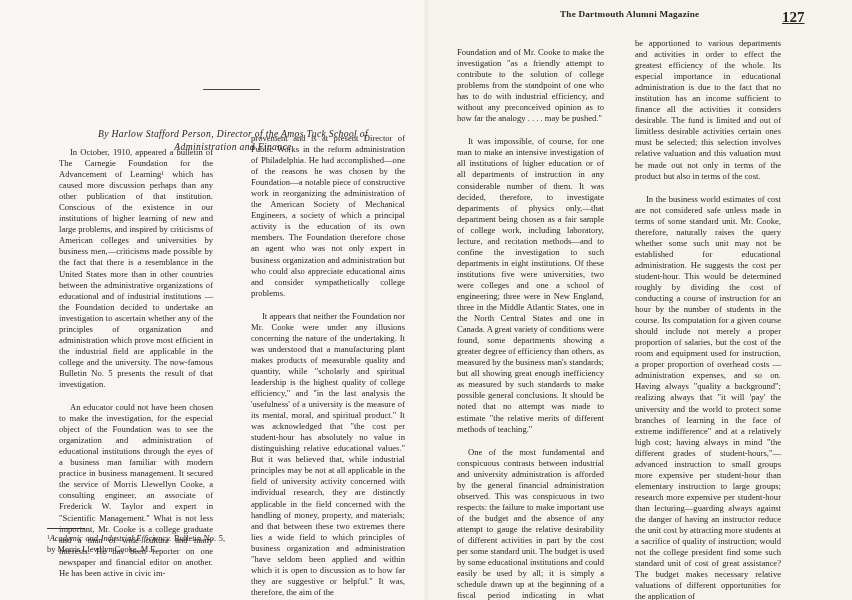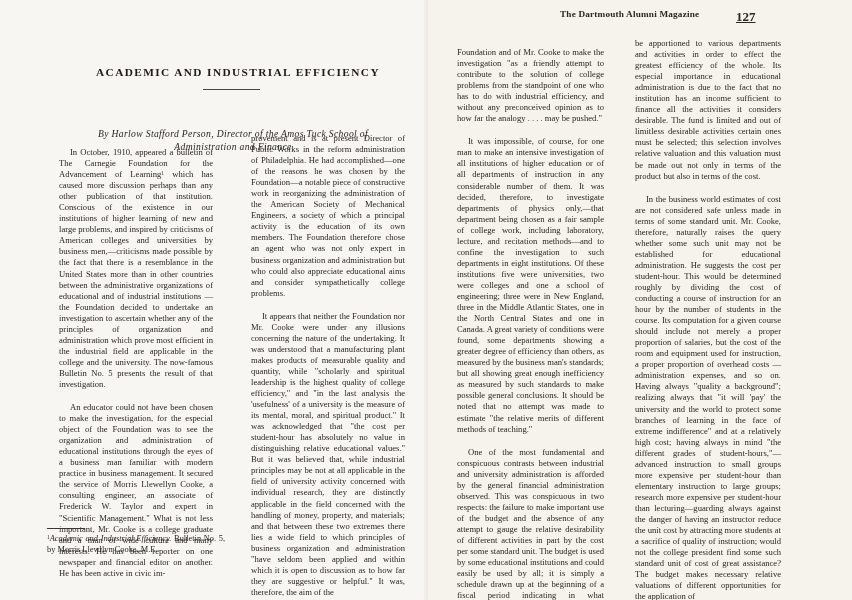--- a/index.html
+++ b/index.html
@@ -49,31 +49,30 @@
   .footnote {
     position: absolute; left: 47px; top: 533px; width: 178px;
     font-size: 8.4px; line-height: 11px; text-align: justify;
   }
   .footnote .fn-title { font-style: italic; }
   .header-right {
     position: absolute; top: 9px; left: 560px; font-size: 9.2px; font-weight: bold;
     letter-spacing: 0.2px; white-space: nowrap;
   }
   .page-number {
-    position: absolute; top: 9px; left: 736px; font-size: 13px; font-weight: bold; text-decoration: underline;
+    position: absolute; top: 9px; left: 782px; font-size: 15px; font-weight: bold; text-decoration: underline;
   }
   sup { font-size: 5.5px; vertical-align: top; position: relative; top: -1px; }
 </style>
 </head>
 <body>
 
 <div class="spread">
 
   <div class="page page-left">
-    <div class="title">ACADEMIC AND INDUSTRIAL EFFICIENCY</div>
     <div class="title-rule"></div>
     <div class="byline">
       <div>By Harlow Stafford Person, Director of the Amos Tuck School of</div>
       <div>Administration and Finance</div>
     </div>
 
     <div class="col col-1">
       <p><span>In October, 1910, appeared a bulletin of The Carnegie Foundation for the Advancement of Learning</span><sup>1</sup><span> which has caused more discussion perhaps than any other publication of that institution. Conscious of the existence in our institutions of higher learning of new and large problems, and inspired by criticisms of American colleges and universities by business men,—criticisms made possible by the fact that there is a resemblance in the United States more than in other countries between the administrative organizations of educational and of industrial institutions —the Foundation decided to undertake an investigation to ascertain whether any of the principles of organization and administration which prove most efficient in the industrial field are applicable in the college and the university. The now-famous Bulletin No. 5 presents the result of that investigation.</span></p>
       <p>An educator could not have been chosen to make the investigation, for the especial object of the Foundation was to see the organization and administration of educational institutions through the eyes of a business man familiar with modern practice in business management. It secured the service of Morris Llewellyn Cooke, a consulting engineer, an associate of Frederick W. Taylor and expert in "Scientific Management." What is not less important, Mr. Cooke is a college graduate and a man of wide culture and many interests. He has been reporter on one newspaper and financial editor on another. He has been active in civic im-</p>
     </div>

